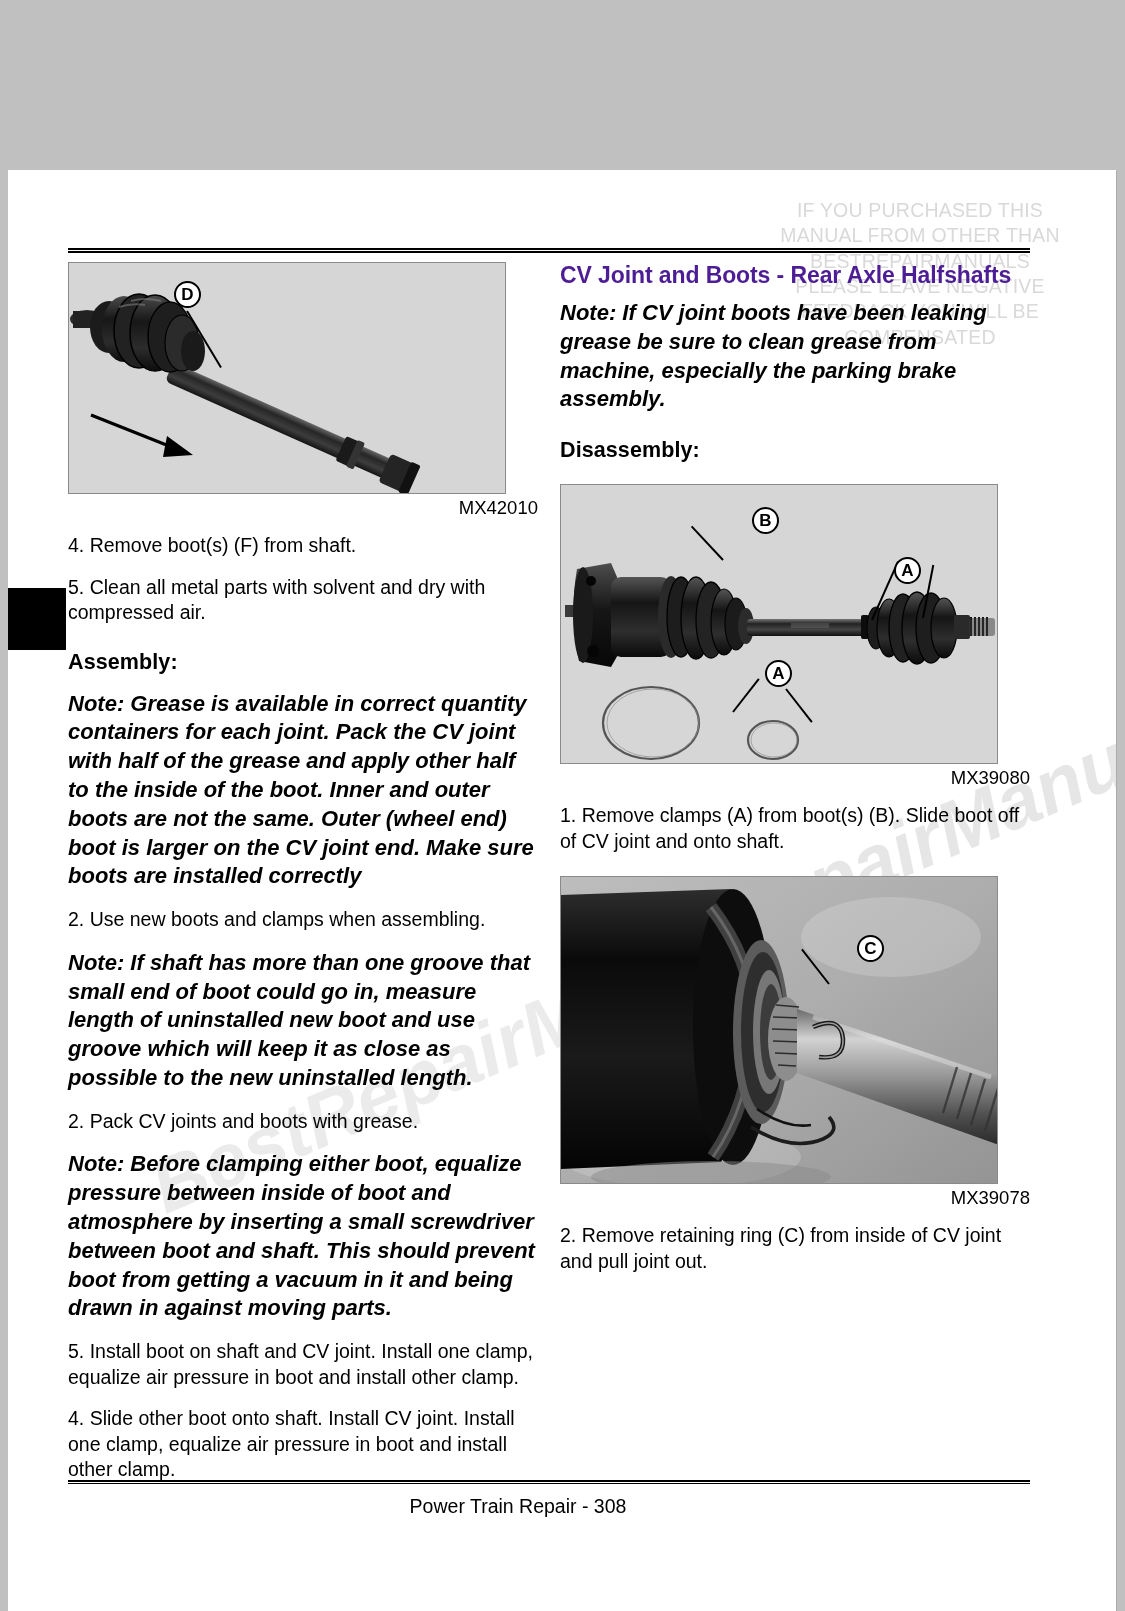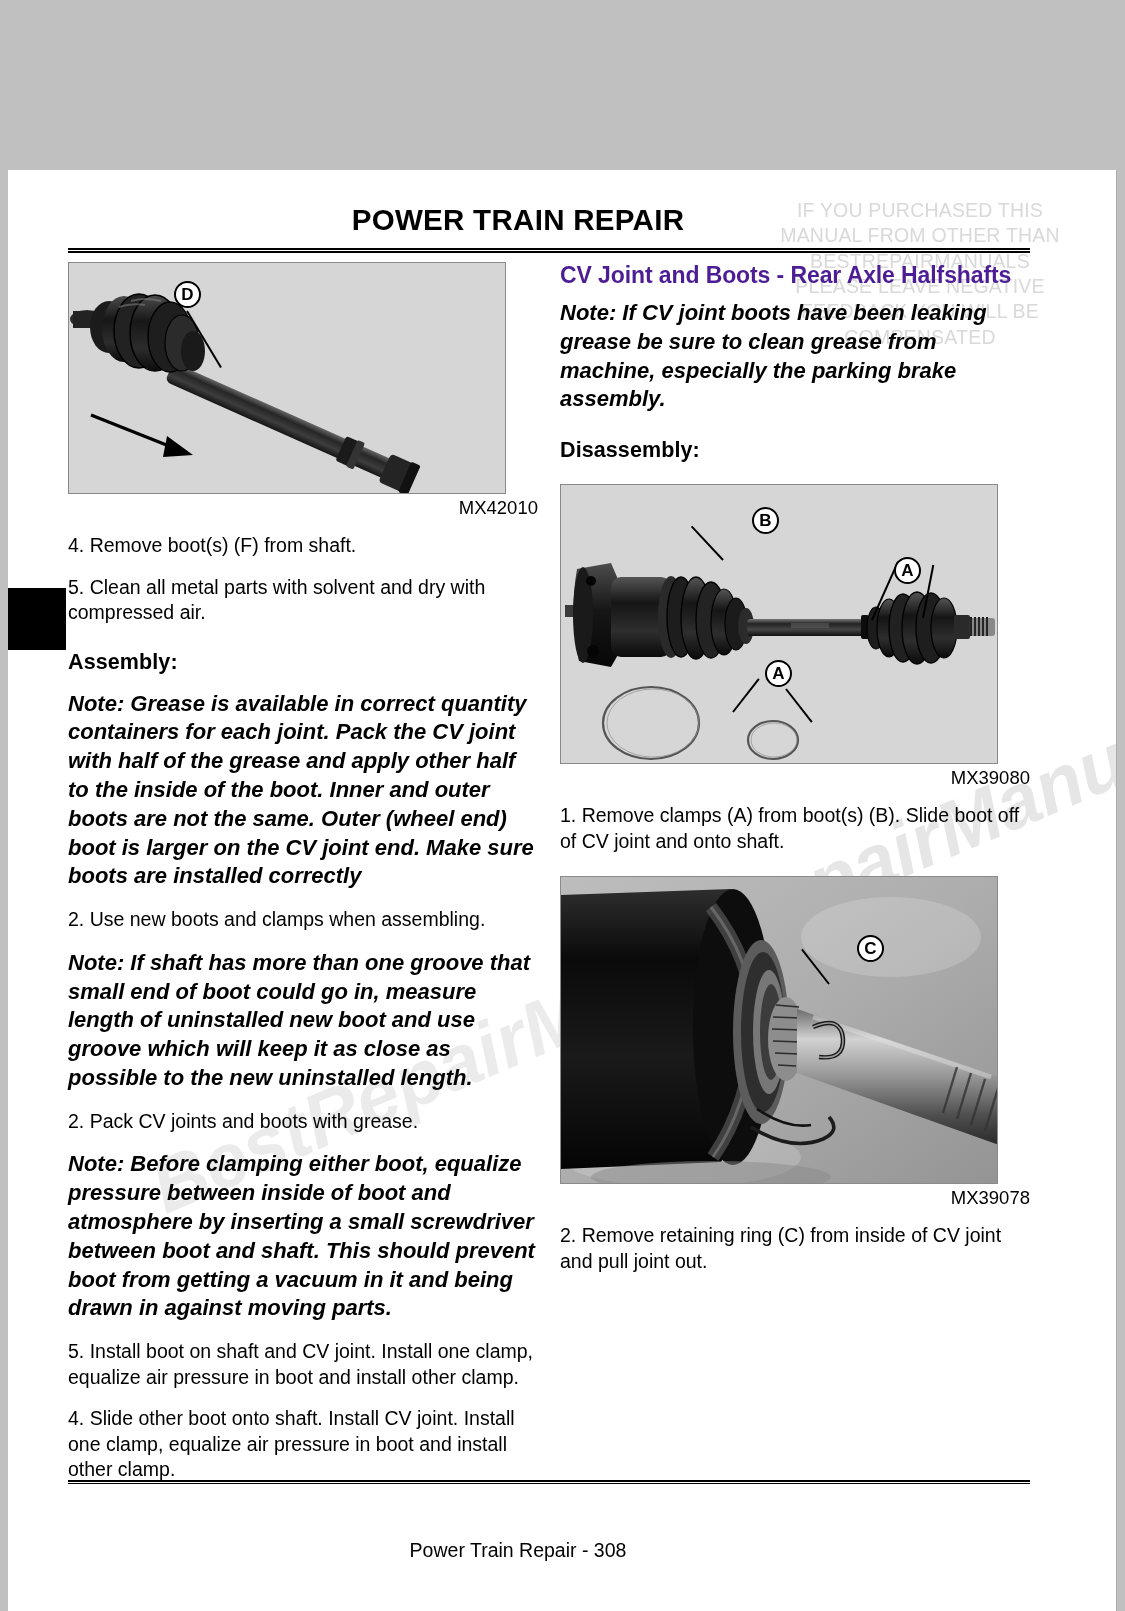--- a/index.html
+++ b/index.html
@@ -122,37 +122,36 @@
 
   svg.figart { position: absolute; left: 0; top: 0; }
 
   
   #footer-rule {
     position: absolute; left: 60px; top: 1310px; width: 962px; height: 4px;
     border-top: 2px solid #000; border-bottom: 1px solid #000;
   }
   #footer-text {
     position: absolute; left: 0; top: 1325px; width: 1020px;
-    text-align: center; font-size: 19.5px; color: #000; margin-top: 44px;
+    text-align: center; font-size: 19.5px; color: #000;
   }
 </style>
 </head>
 <body>
 
 <div id="root">
 
   <div id="top-band"></div>
 
   <div id="page">
 
     <div class="wm" id="wm-notice">IF YOU PURCHASED THIS MANUAL FROM OTHER THAN BESTREPAIRMANUALS PLEASE LEAVE NEGATIVE FEEDBACK YOU WILL BE COMPENSATED</div>
     <div class="wm" id="wm-diag1">BestRepairManuals</div>
     <div class="wm" id="wm-diag2">BestRepairManuals</div>
 
-    <div id="header-title">POWER TRAIN   REPAIR</div>
     <div id="header-rule"></div>
 
     <div id="index-tab"></div>
 
     <div class="col" id="col-left">
 
       <div class="figure">
         <div class="figbox" style="width:438px;height:232px;">
           <svg class="figart" width="438" height="232" viewBox="0 0 438 232">
             <defs>

